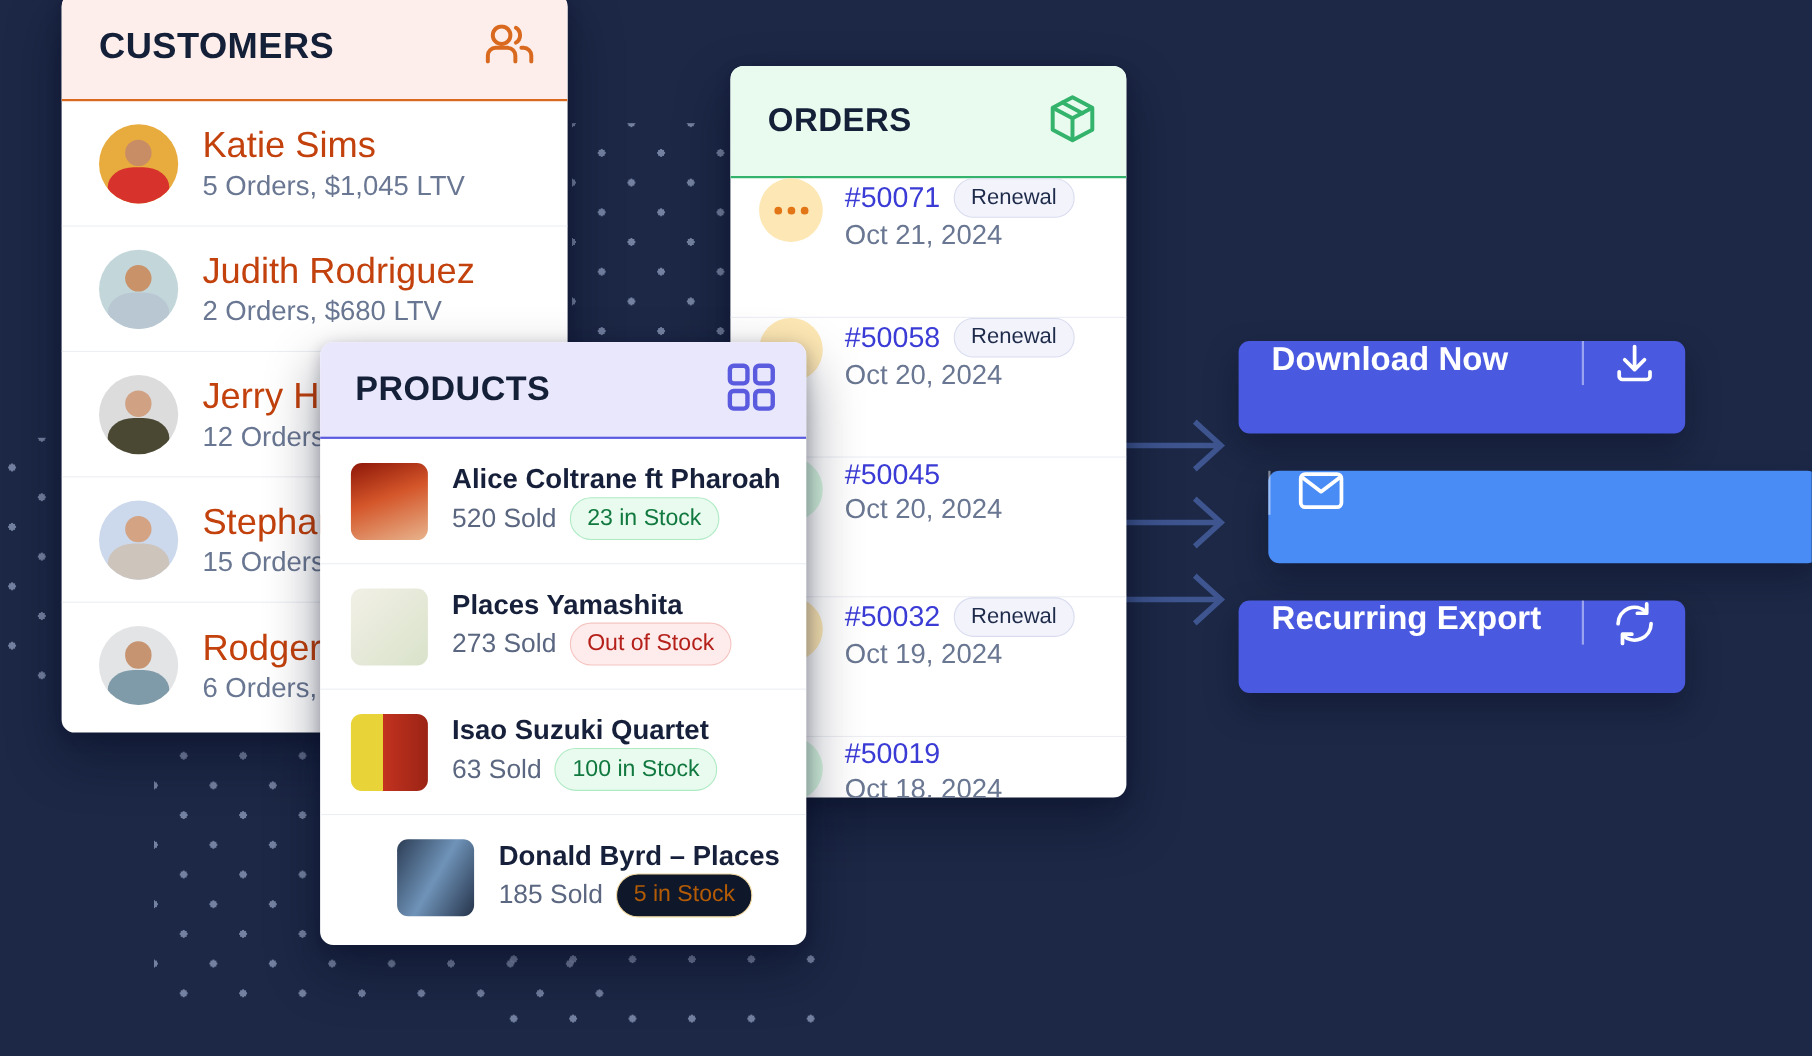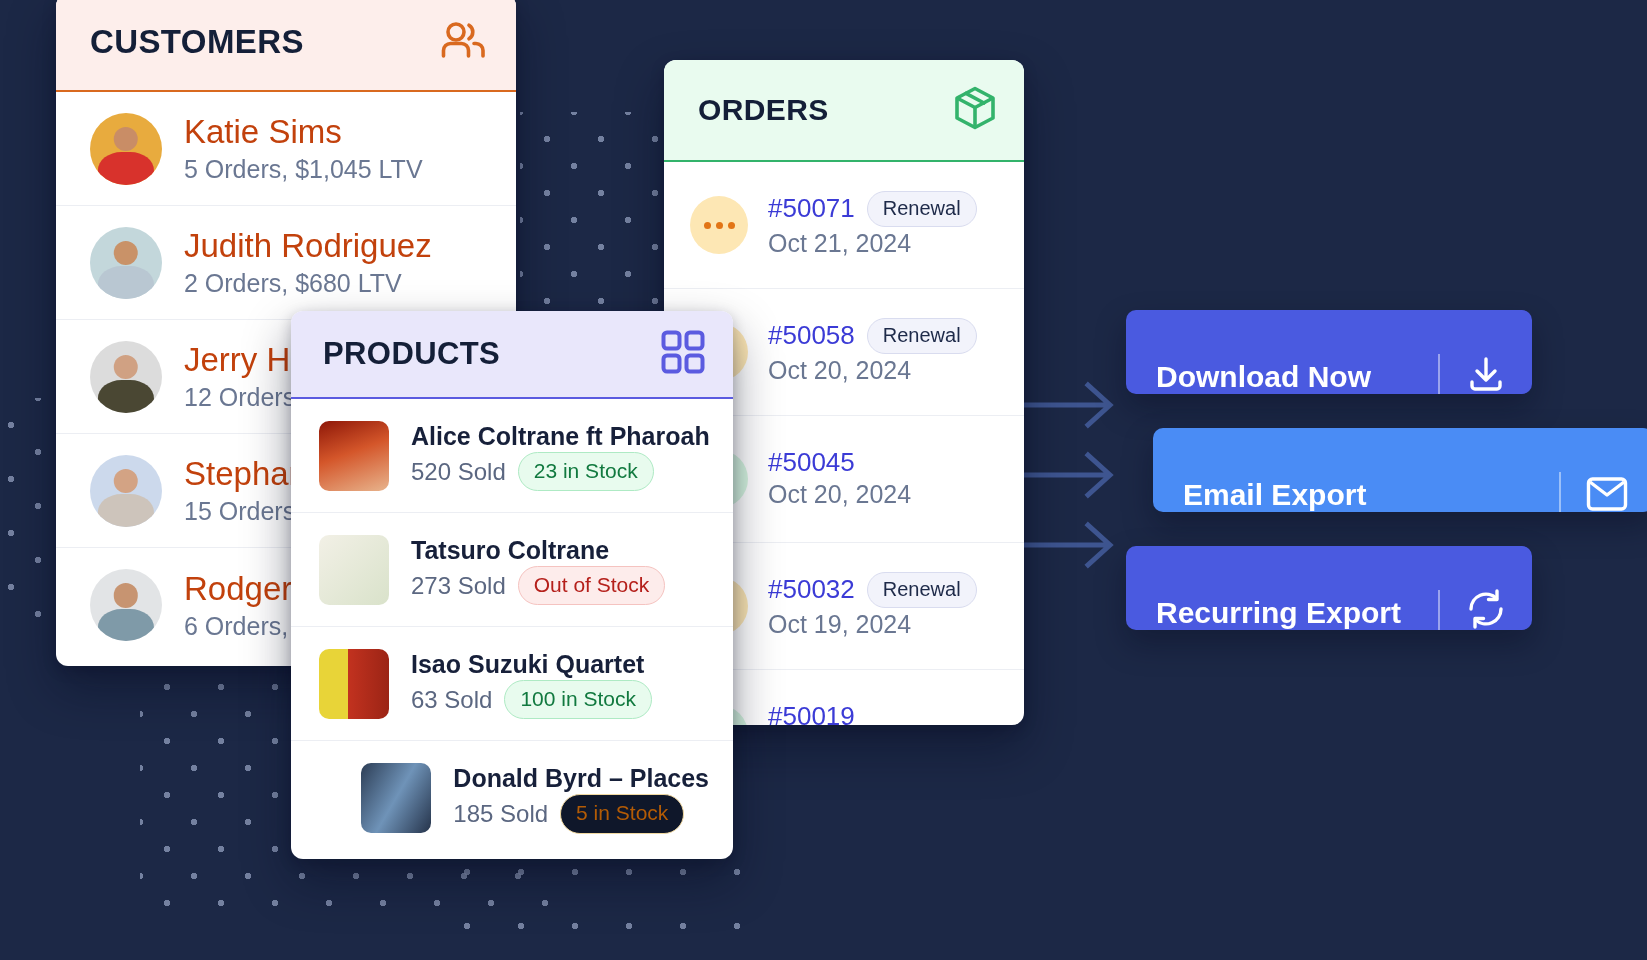--- a/index.html
+++ b/index.html
@@ -116,21 +116,21 @@
   #orders .card-head {
     background: #e9fbef;
     height: 102px;
     padding: 0 26px 0 34px;
     border-bottom: 2px solid #33b36b;
     text-align: right;
   }
   #orders .card-title { font-size: 30px; }
   .ord-row {
     display: flex;
-    align-items: center;
+    align-items: flex-start;
     gap: 20px;
     height: 127px;
     padding: 0 18px 0 26px;
     border-bottom: 1px solid #eceef3;
   }
   .ord-row:last-child { border-bottom: none; }
   .ord-av {
     width: 58px; height: 58px;
     border-radius: 50%;
     flex: 0 0 58px;
@@ -228,21 +228,21 @@
   .pill.red    { color: #b5201b; background: #fdeceb; border: 1px solid #f5c3c0; }
   .pill.amber  { color: #b35b05; background: #0f172a; border: 1px solid #f0d8a0; }
 
   
   .arrows { position: absolute; left: 1012px; top: 375px; }
 
   
   .btn {
     position: absolute;
     display: flex;
-    align-items: flex-end;
+    align-items: flex-start;
     border-radius: 10px;
     box-shadow: 0 14px 30px rgba(5,10,30,.34);
     color: #ffffff;
   }
   .btn-label {
     font-size: 30px;
     font-weight: 700;
     white-space: nowrap;
     padding-left: 30px;
     flex: 1;
@@ -428,21 +428,21 @@
           <div class="prod-name">Alice Coltrane ft Pharoah</div>
           <div class="prod-sub">
             <span class="prod-sold">520 Sold</span>
             <span class="pill green">23 in Stock</span>
           </div>
         </div>
       </div>
       <div class="prod-row">
         <div class="cover" style="background:linear-gradient(135deg,#f2f0e6 0%,#d9e2ca 100%)"></div>
         <div>
-          <div class="prod-name">Tatsuro Coltrane</div>
+          <div class="prod-name">Places Yamashita</div>
           <div class="prod-sub">
             <span class="prod-sold">273 Sold</span>
             <span class="pill red">Out of Stock</span>
           </div>
         </div>
       </div>
       <div class="prod-row">
         <div class="cover" style="background:linear-gradient(90deg,#e8d438 0%,#e8d438 42%,#c2321f 42%,#9b2415 100%)"></div>
         <div>
           <div class="prod-name">Isao Suzuki Quartet</div>
@@ -480,21 +480,20 @@
   <span class="btn-div"></span>
   <span class="btn-ico">
     <svg width="40" height="40" viewBox="0 0 40 40" fill="none">
       <path d="M20 5v20M11 17l9 9 9-9" stroke="#fff" stroke-width="3.4" stroke-linecap="round" stroke-linejoin="round"></path>
       <path d="M6 28v4a3 3 0 0 0 3 3h22a3 3 0 0 0 3-3v-4" stroke="#fff" stroke-width="3.4" stroke-linecap="round"></path>
     </svg>
   </span>
 </div>
 
 <div class="btn" id="btn-email">
-  <span class="btn-label">Email Export</span>
   <span class="btn-div"></span>
   <span class="btn-ico">
     <svg width="42" height="36" viewBox="0 0 42 36" fill="none">
       <rect x="2.5" y="3" width="37" height="30" rx="4" stroke="#fff" stroke-width="3.4"></rect>
       <path d="M4 6l17 13L38 6" stroke="#fff" stroke-width="3.4" stroke-linejoin="round"></path>
     </svg>
   </span>
 </div>
 
 <div class="btn" id="btn-recurring">

